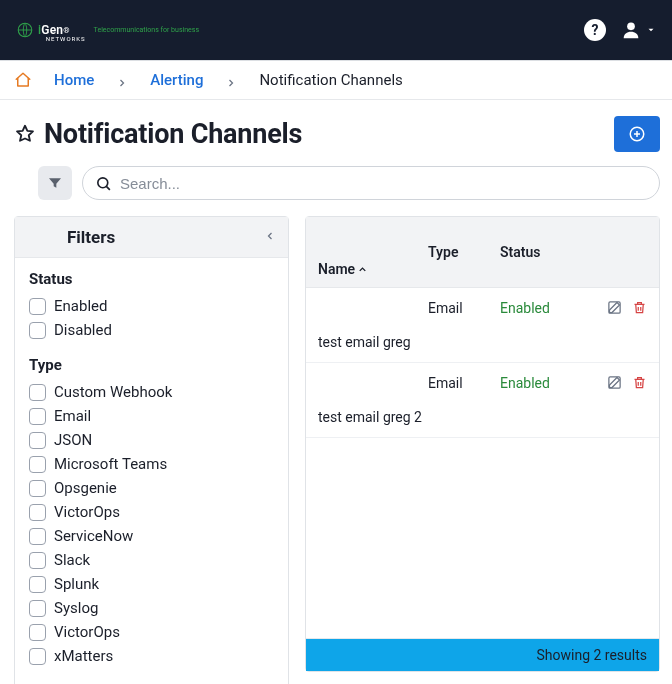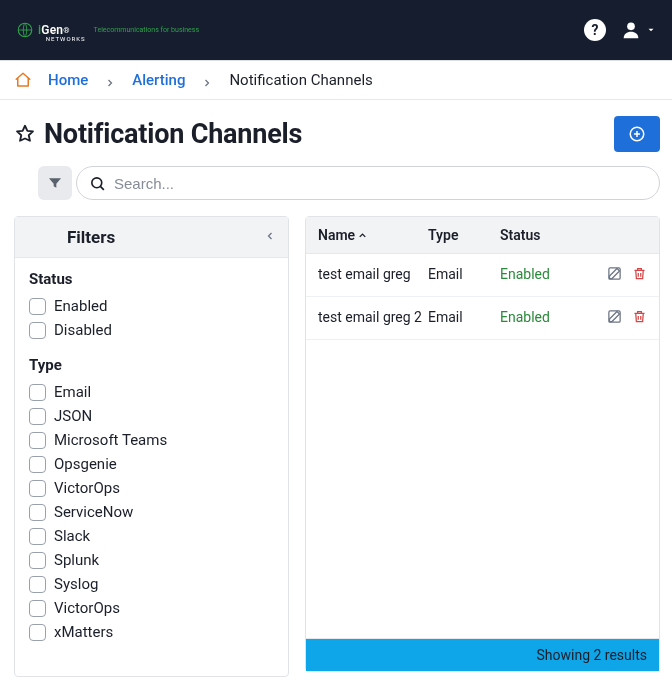--- a/index.html
+++ b/index.html
@@ -35,42 +35,42 @@
     width: 22px; height: 22px; border-radius: 50%;
     background: #fff; display:flex; align-items:center; justify-content:center;
   }
   .help-circle span { color:#151d2e; font-weight:700; font-size:14px; }
   .user-menu { display:flex; align-items:center; gap:4px; color:#fff; }
   
   .breadcrumb-strip {
     border-top: 1px solid #dcdfe3;
     border-bottom: 1px solid #e6e8eb;
     padding: 10px 14px;
-    display:flex; align-items:flex-end; gap:16px;
+    display:flex; align-items:flex-end; gap:22px;
     font-size: 15px;
     background: #fff;
   }
   .breadcrumb-strip a { color:#1e6fd9; text-decoration:none; font-weight:500; cursor:pointer; }
   .breadcrumb-strip .crumb-current { color:#1b1f2a; }
   .crumb-sep { color:#6b7484; display:flex; align-items:center; }
   .home-icon { color:#e67a22; display:flex; align-items:center; }
   
   .page { padding: 16px 12px 20px 14px; }
   .page-header { display:flex; align-items:center; justify-content:space-between; margin-bottom:14px; flex-wrap:wrap; gap:10px;}
   .title-wrap { display:flex; align-items:center; gap:8px; }
   .title {
     font-size: 27px; font-weight: 700; letter-spacing: -.2px;
   }
   .btn-primary {
     background:#1e6fd9; color:#fff; border:none; border-radius:4px;
     padding:9px 14px; font-size:15px; font-weight:500; display:flex; align-items:center; gap:8px; cursor:pointer;
   }
   .star-icon { color:#1b1f2a; display:flex; }
   
-  .search-row { display:flex; align-items:center; gap:4px; margin-bottom:16px;padding-left:24px;}
+  .search-row { display:flex; align-items:center; gap:10px; margin-bottom:16px;padding-left:24px;}
   .filter-btn {
     width:34px; height:34px; border-radius:6px; border:none; background:#e8eaee; display:flex; align-items:center; justify-content:center; cursor:pointer;
     flex:0 0 34px;
   }
   .search-field {
     flex:1; height:34px; border:1px solid #d0d4da; border-radius:18px;
     display:flex; align-items:center; padding:0 12px;
   }
   .search-field input {
     border:none; outline:none; flex:1; font-size:15px; color:#1b1f2a;
@@ -99,21 +99,21 @@
     width:17px; height:17px; border:1.5px solid #9aa1ad; border-radius:4px; flex:0 0 17px;
   }
   .chk-row label { font-size:15px; color:#1b1f2a; cursor:pointer;}
   
   .table-panel { flex:1; display:flex; flex-direction:column; height:456px; }
   .table-head-row {
     display:flex; align-items:center; background:#f2f3f5;
     padding:10px 12px; border-bottom:1px solid #e6e8eb;
     font-size:14px; font-weight:600;
   }
-  .col-name { width:110px; }
+  .col-name { width:110px;margin-top:34px; }
   .col-type { width:72px; }
   .col-status { flex:1; }
   .col-actions { width:55px; }
   .table-body { flex:1; overflow:auto; }
   .table-row {
     display:flex; padding:12px 12px;
     border-bottom:1px solid #eef0f3; font-size:14px;
   }
   .table-row .col-name { color:#1b1f2a; }
   .table-row .col-type { color:#1b1f2a; }
@@ -238,20 +238,24 @@
               <span class="chk"></span>
               <label>Enabled</label>
             </div>
             <div class="chk-row">
               <span class="chk"></span>
               <label>Disabled</label>
             </div>
           </div>
           <div class="filter-group">
             <h4>Type</h4>
+            <div class="chk-row">
+              <span class="chk"></span>
+              <label>Custom Webhook</label>
+            </div>
             <div class="chk-row">
               <span class="chk"></span>
               <label>Email</label>
             </div>
             <div class="chk-row">
               <span class="chk"></span>
               <label>JSON</label>
             </div>
             <div class="chk-row">
               <span class="chk"></span>

